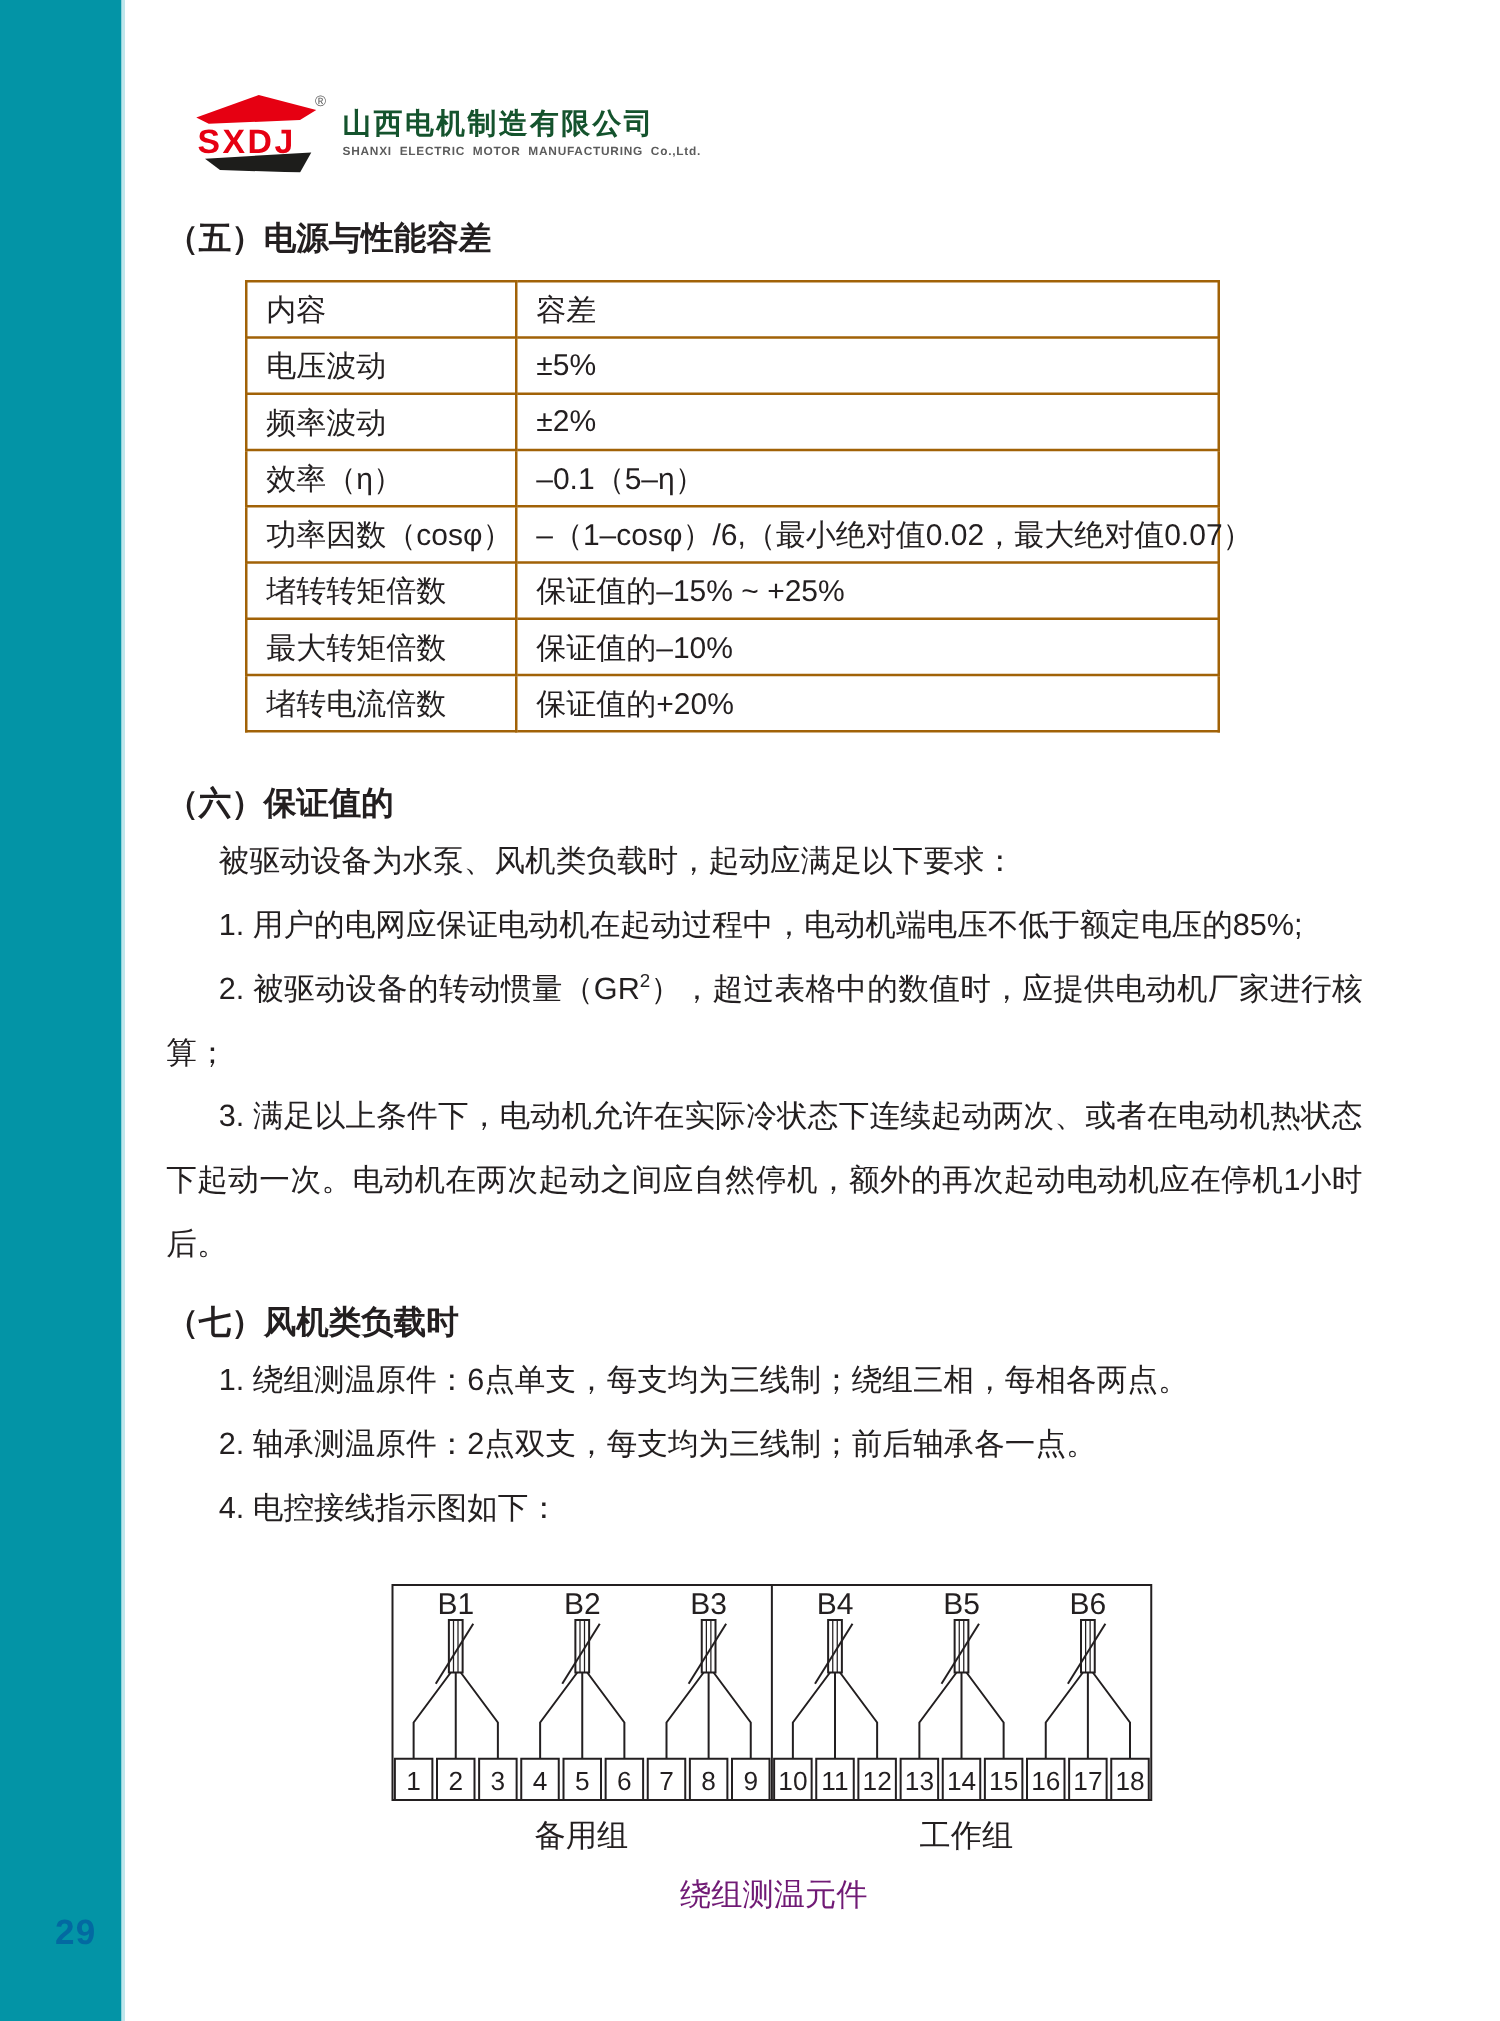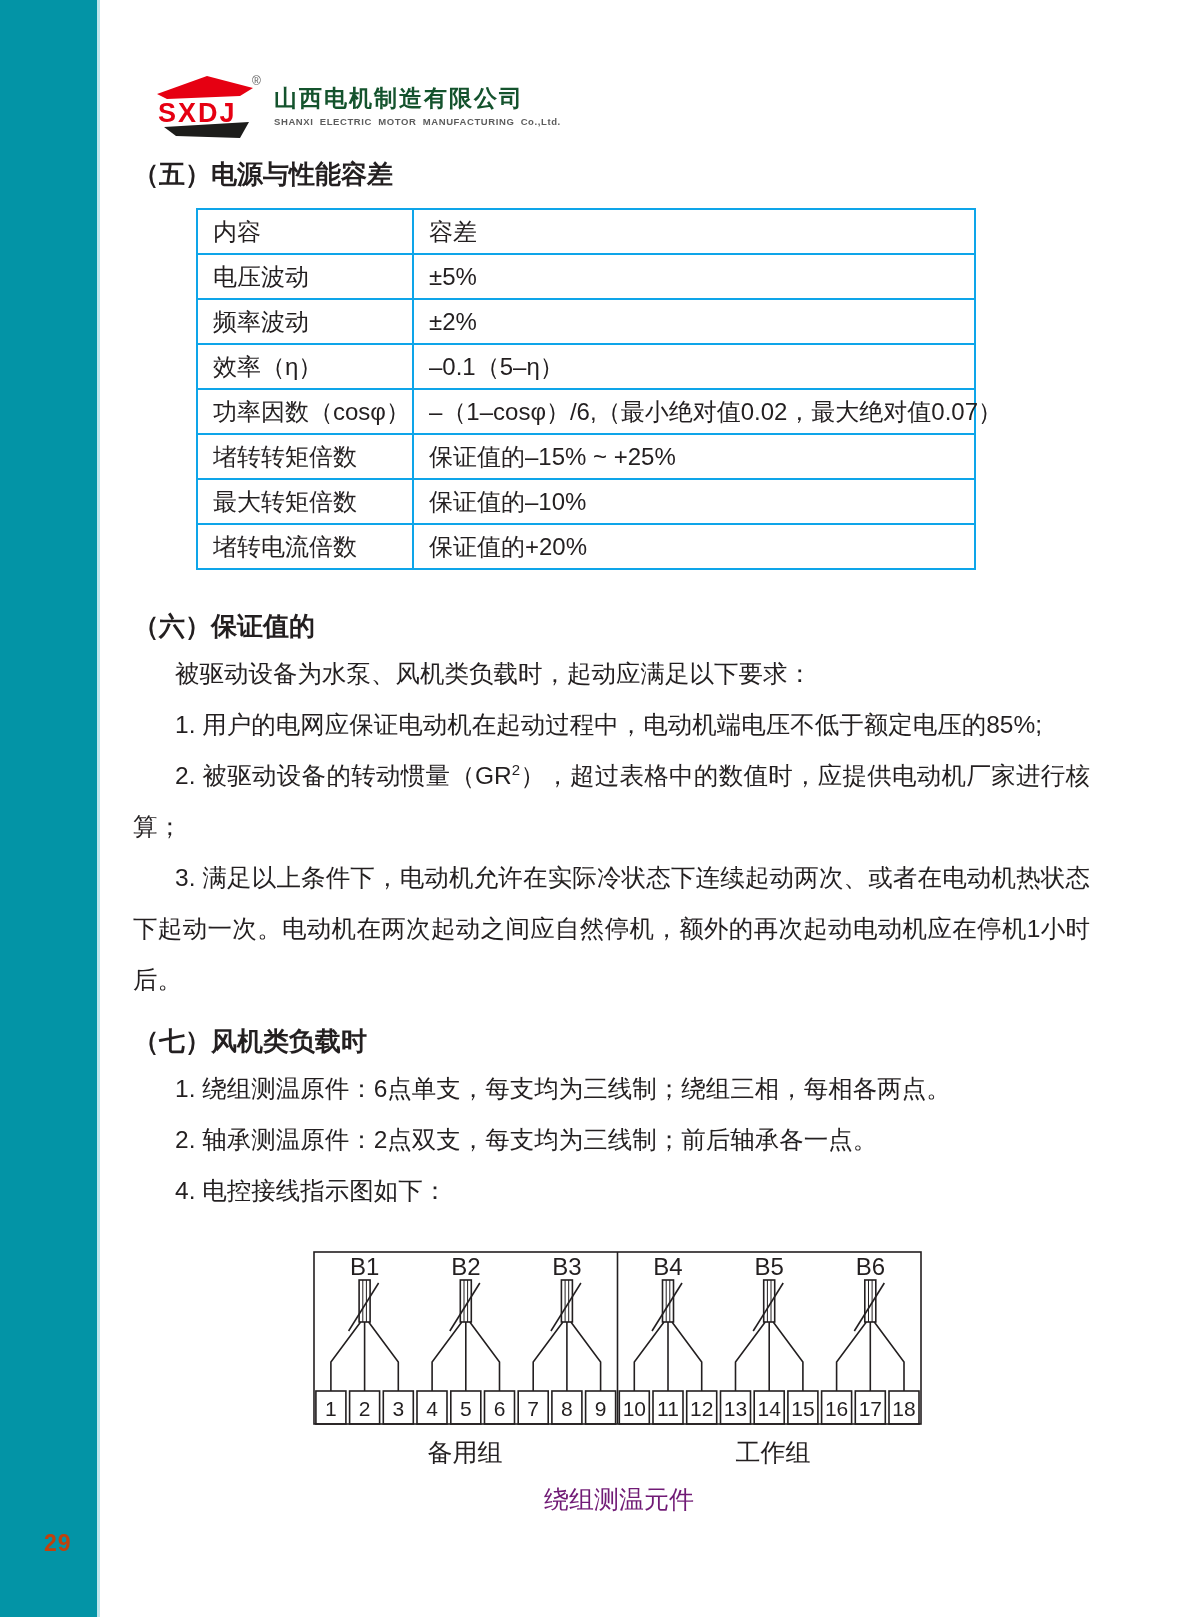--- a/index.html
+++ b/index.html
@@ -13,21 +13,21 @@
 
   
   .side-band {
     position: absolute; left: 0; top: 0;
     width: 100px; height: 1617px;
     background: #0394a6;
     border-right: 3px solid #bfe6ec;
   }
   .page-number {
     position: absolute; left: 44px; top: 1530px;
-    color: #c2410c; font-size: 23px; font-weight: bold;
+    color: #0369a1; font-size: 28px; font-weight: bold;
     letter-spacing: 1px;
   }
 
   
   .header { position: absolute; left: 152px; top: 72px; display: flex; align-items: flex-start; }
   .logo-mark { width: 112px; height: 66px; }
   .company { margin-left: 10px; padding-top: 10px; }
   .company-cn {
     font-size: 23px; font-weight: bold; color: #14532d;
     letter-spacing: 2px; line-height: 32px;
@@ -37,30 +37,30 @@
     margin-top: 2px; word-spacing: 3px; font-weight: bold;
   }
 
   
   .content { position: absolute; left: 133px; top: 158px; width: 957px; }
 
   .sec-heading {
     font-size: 26px; font-weight: bold; color: #231f20;
     line-height: 32px;
   }
-  .h5 { margin: 0 0 18px 0; }
+  .h5 { margin: 16px 0 18px 0; }
   .h6 { margin: 40px 0 6px 0; }
   .h7 { margin: 20px 0 6px 0; }
 
   table.tol {
     border-collapse: collapse; table-layout: fixed;
     width: 780px; margin-left: 63px;
   }
   table.tol td {
-    border: 2px solid #0ea5e9;
+    border: 2px solid #a16207;
     height: 45px;
     font-size: 24px;
     padding: 0 6px 0 15px;
     vertical-align: middle;
     white-space: nowrap;
   }
   table.tol td.c1 { width: 216px; }
 
   .para {
     font-size: 24.5px; line-height: 51px;

